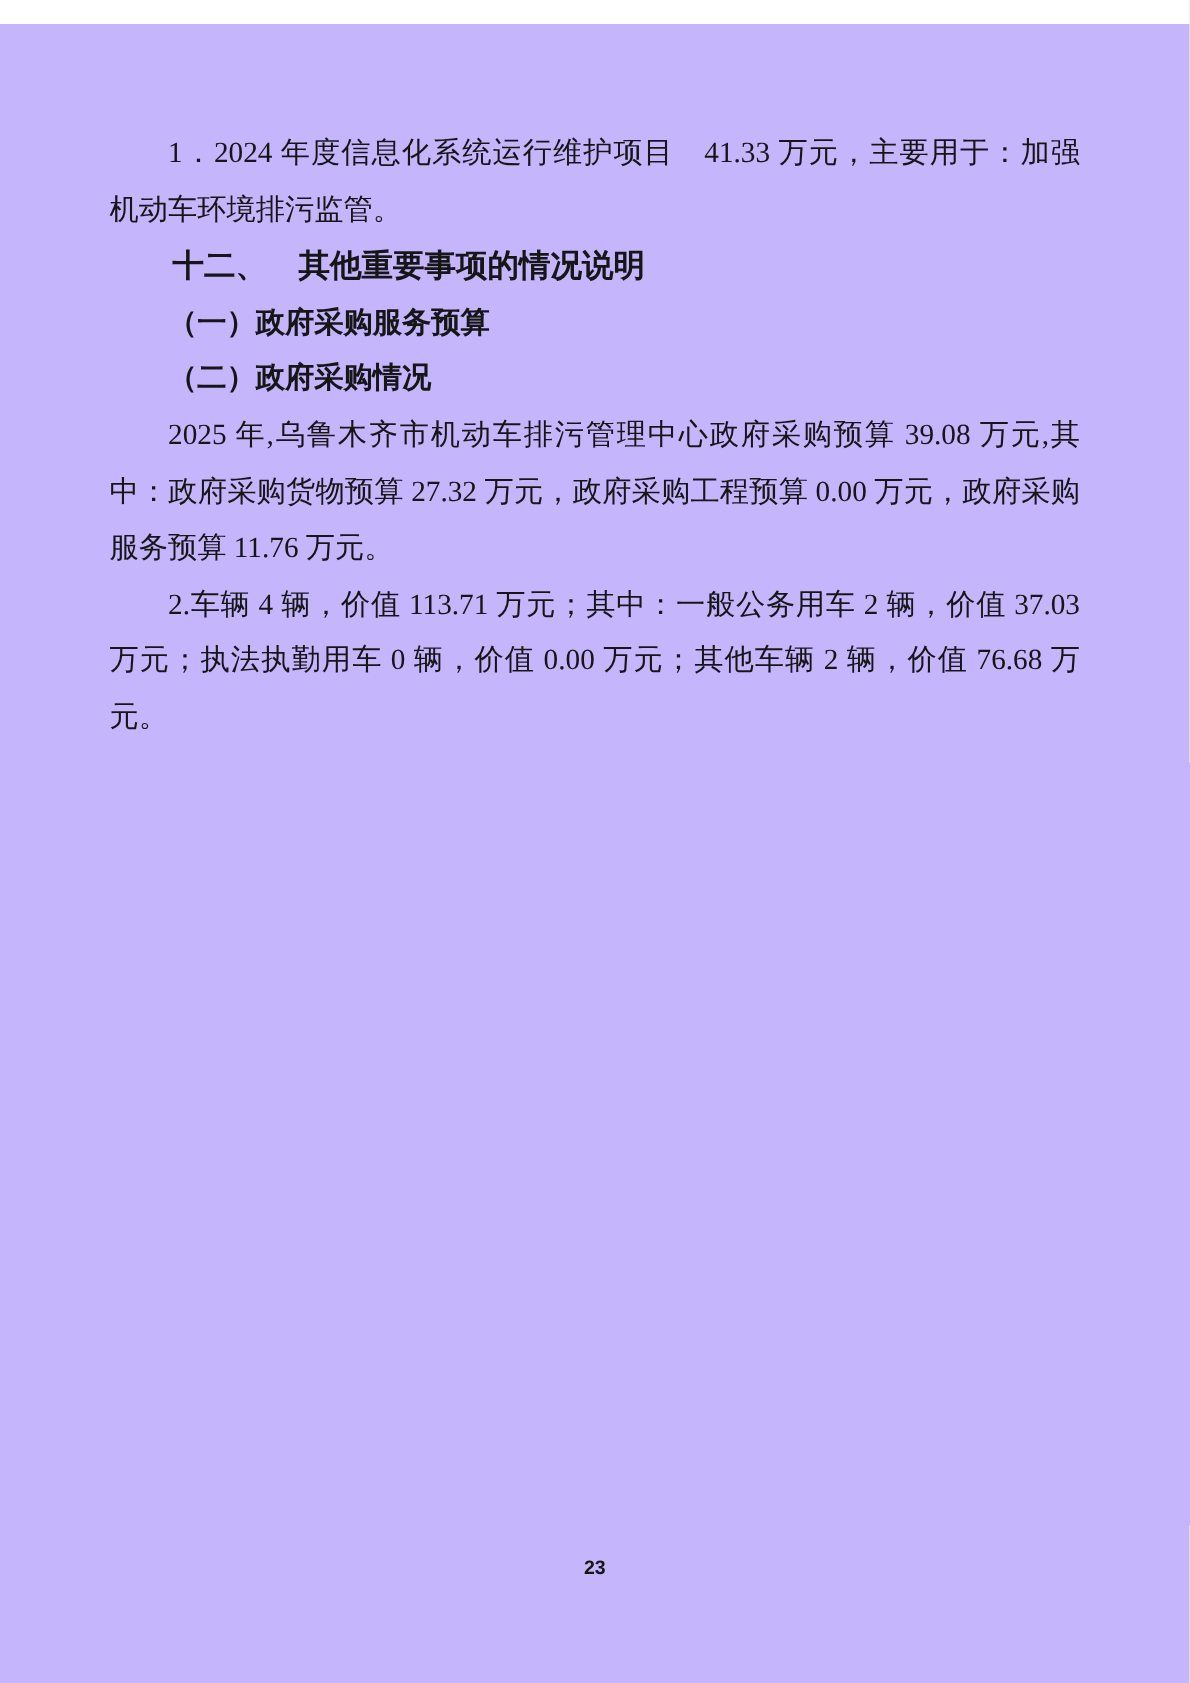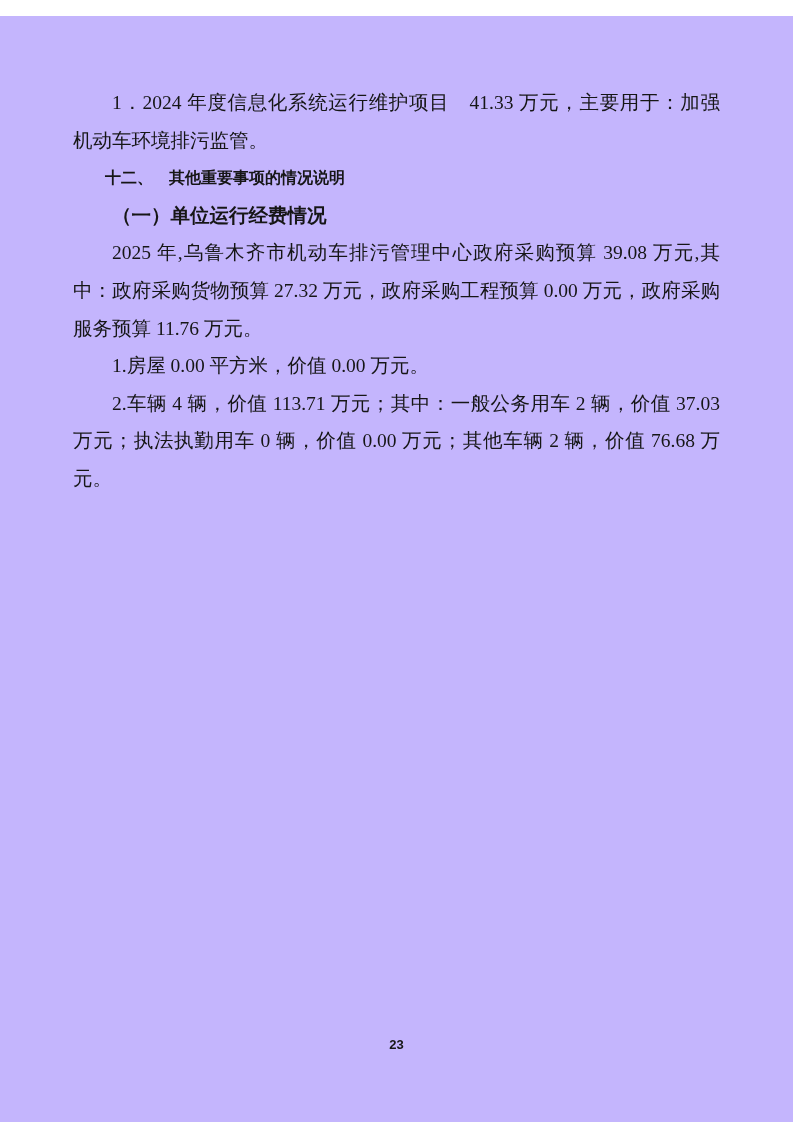--- a/index.html
+++ b/index.html
@@ -25,21 +25,21 @@
     margin: 0;
     text-align: justify;
     text-indent: 2em;
     word-break: break-all;
   }
   .heading-1 {
     margin: 0;
     text-indent: 2em;
     font-weight: bold;
     font-family: "Liberation Sans", "DejaVu Sans", sans-serif;
-    font-size: 16px;
+    font-size: 21px;
     line-height: 37.6px;
   }
   .heading-2 {
     margin: 0;
     text-indent: 2em;
     font-weight: bold;
     font-size: 19.5px;
     line-height: 37.6px;
   }
   .page-number {
@@ -59,28 +59,28 @@
 <body>
 
 <div class="page">
 
   <p class="para">1．2024 年度信息化系统运行维护项目　41.33 万元，主要用于：加强机动车环境排污监管。</p>
 
 
 
   <p class="heading-1">十二、　其他重要事项的情况说明</p>
 
-  <p class="heading-2">（一）单位运行经费情况</p>
+  <p class="heading-2">（一）政府采购服务预算</p>
 
 
+  <p class="heading-2">（二）政府采购情况</p>
 
   <p class="para">2025 年,乌鲁木齐市机动车排污管理中心政府采购预算 39.08 万元,其中：政府采购货物预算 27.32 万元，政府采购工程预算 0.00 万元，政府采购服务预算 11.76 万元。</p>
 
 
 
 
-  <p class="para">1.房屋 0.00 平方米，价值 0.00 万元。</p>
 
   <p class="para">2.车辆 4 辆，价值 113.71 万元；其中：一般公务用车 2 辆，价值 37.03 万元；执法执勤用车 0 辆，价值 0.00 万元；其他车辆 2 辆，价值 76.68 万元。</p>
 
   <div class="page-number">23</div>
 
 </div>
 
 </body></html>

